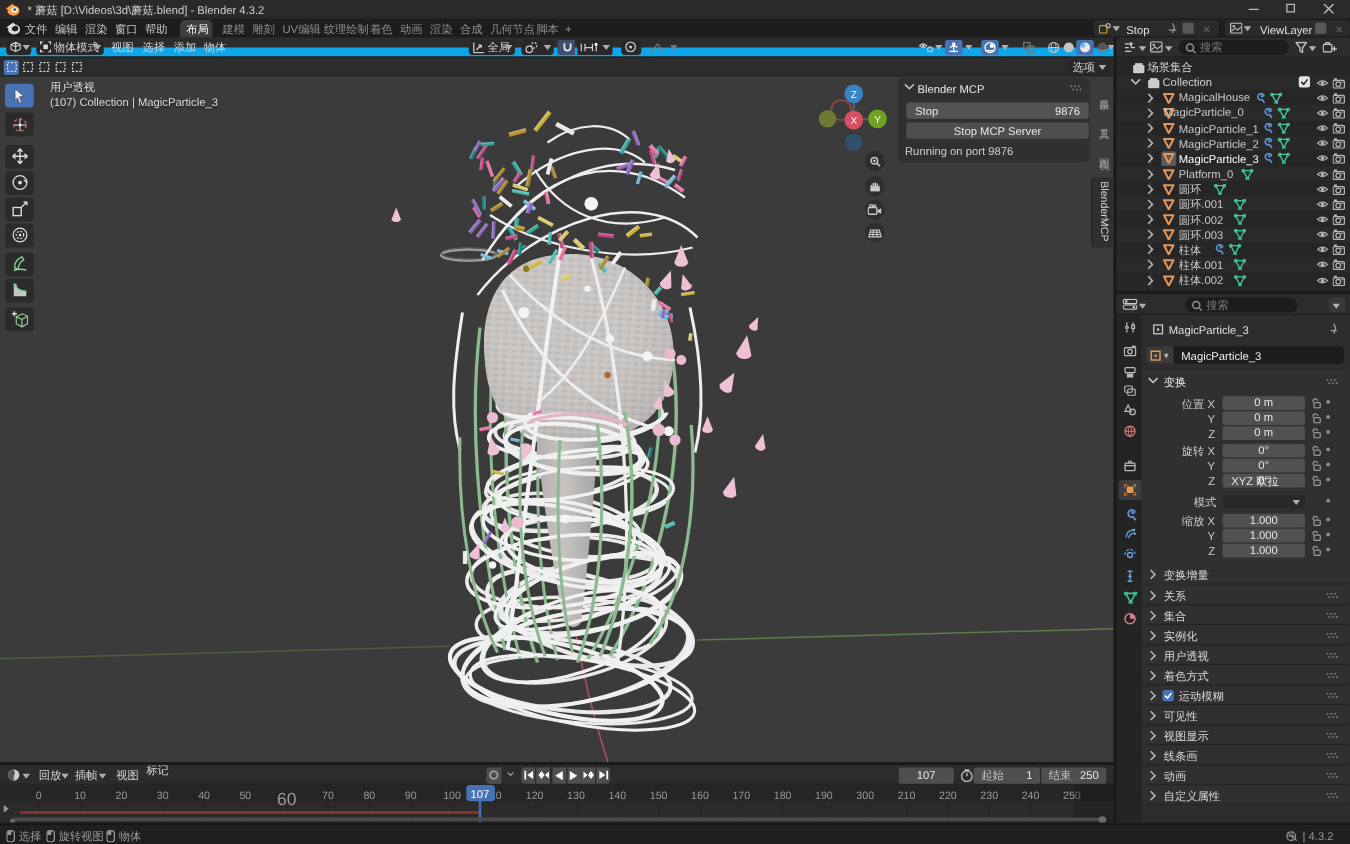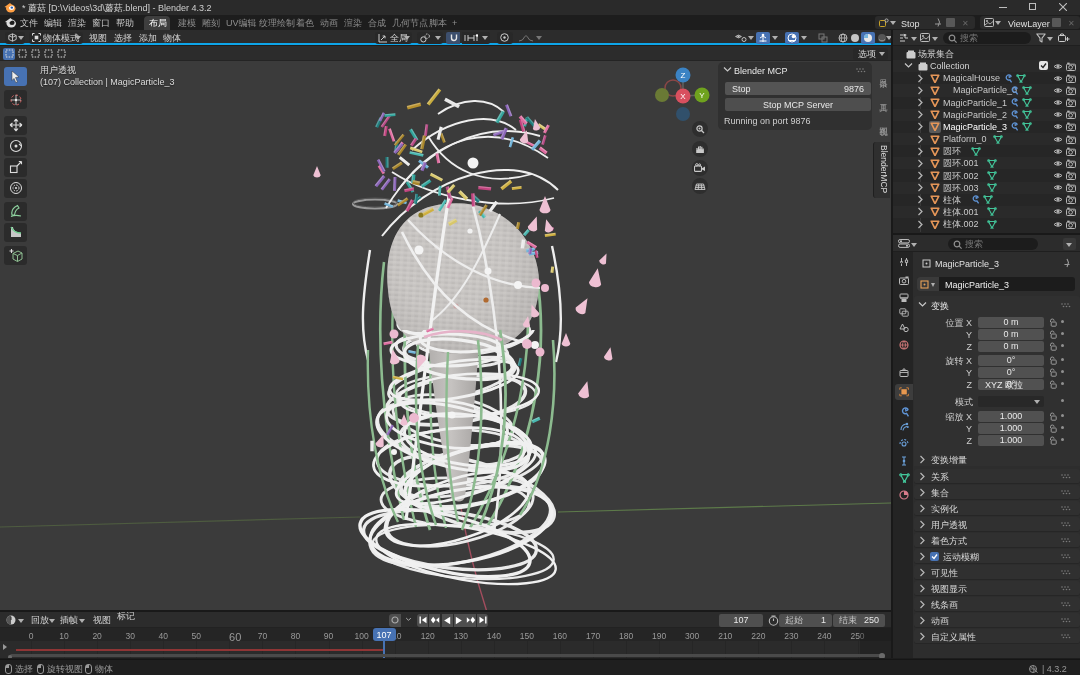--- a/index.html
+++ b/index.html
@@ -121,21 +121,21 @@
     <svg class="a" style="left:984px;top:3px" width="10" height="9">
       <rect x="0.5" y="0.5" width="9" height="8" rx="1" fill="none" stroke="#bbb" stroke-width="1"></rect>
       <circle cx="3" cy="3" r="1" fill="#bbb"></circle>
       <path d="M1 7 L4 4.5 L6 6 L9 3.5" stroke="#bbb" stroke-width="0.9" fill="none"></path>
     </svg>
     <span class="a cv" style="left:995px;top:6px"></span>
     <div class="a t" style="left:1008px;top:5px;color:#e0e0e0">ViewLayer</div>
     <div class="a" style="left:1052px;top:2.5px;width:9px;height:9px;background:#585858;border-radius:1px"></div>
     <div class="a" style="left:1068px;top:4px;color:#666;font-size:8px">✕</div>
   </div>
-<div class="a" style="left:0;top:30px;width:891px;height:15px;background:#2c2c2c;border-bottom:2px solid #0ea5e9">
+<div class="a" style="left:0;top:30px;width:891px;height:15px;background:#2c2c2c;border-bottom:7px solid #0ea5e9">
     <div class="a pill" style="left:5px;top:1.5px;width:20px;height:12px"></div>
     <svg class="a" style="left:8px;top:3px" width="9" height="9">
       <path d="M4.5 0.8 L8.2 2.6 L8.2 6.4 L4.5 8.2 L0.8 6.4 L0.8 2.6 Z M4.5 0.8 L4.5 4.4 M0.8 2.6 L4.5 4.4 L8.2 2.6 M4.5 4.4 L4.5 8.2" fill="none" stroke="#ccc" stroke-width="0.9" stroke-linejoin="round"></path>
     </svg>
     <span class="a cv" style="left:18px;top:6px"></span>
     <div class="a pill" style="left:29px;top:1.5px;width:54px;height:12px"></div>
     <svg class="a" style="left:32px;top:3px" width="9" height="9">
       <path d="M0.5 2.5 L0.5 0.5 L2.5 0.5 M6.5 0.5 L8.5 0.5 L8.5 2.5 M8.5 6.5 L8.5 8.5 L6.5 8.5 M2.5 8.5 L0.5 8.5 L0.5 6.5" stroke="#ddd" stroke-width="1" fill="none"></path>
       <rect x="2.7" y="2.7" width="3.6" height="3.6" fill="#ddd"></rect>
     </svg>
@@ -931,21 +931,21 @@
     <svg class="a" style="left:123px;top:43.8px" width="10" height="9">
       <use href="#meshd"></use>
     </svg>
     <div class="a" style="left:0;top:54.45px;width:187px;height:12.15px;background:#2a2a2a"></div>
     <svg class="a" style="left:24px;top:55.95px" width="7" height="9">
       <use href="#chevr"></use>
     </svg>
     <svg class="a" style="left:37px;top:55.95px" width="10" height="9">
       <use href="#meshtri"></use>
     </svg>
-    <div class="a t" style="left:60px;top:56.45px;color:#c9c9c9">MagicParticle_0</div>
+    <div class="a t" style="left:38px;top:56.45px;color:#c9c9c9">MagicParticle_0</div>
     <svg class="a" style="left:160px;top:55.95px" width="10" height="9">
       <use href="#eye"></use>
     </svg>
     <svg class="a" style="left:173px;top:55.95px" width="10" height="9">
       <use href="#cam"></use>
     </svg>
     <svg class="a" style="left:116px;top:55.95px" width="10" height="9">
       <use href="#wrench"></use>
     </svg>
     <svg class="a" style="left:129px;top:55.95px" width="10" height="9">
@@ -1464,21 +1464,21 @@
       <span style="color:#c5c5c5">结束</span>
       <span>250</span>
     </div>
     <div class="a" style="left:0;top:16px;width:891px;height:13px;background:#252525"></div>
     <div class="a" style="left:19.0px;top:19px;width:24px;text-align:center;color:#9a9a9a;font-size:8.5px">0</div>
     <div class="a" style="left:52.06px;top:19px;width:24px;text-align:center;color:#9a9a9a;font-size:8.5px">10</div>
     <div class="a" style="left:85.12px;top:19px;width:24px;text-align:center;color:#9a9a9a;font-size:8.5px">20</div>
     <div class="a" style="left:118.18px;top:19px;width:24px;text-align:center;color:#9a9a9a;font-size:8.5px">30</div>
     <div class="a" style="left:151.24px;top:19px;width:24px;text-align:center;color:#9a9a9a;font-size:8.5px">40</div>
     <div class="a" style="left:184.3px;top:19px;width:24px;text-align:center;color:#9a9a9a;font-size:8.5px">50</div>
-    <div class="a" style="left:217.36px;top:19px;width:24px;text-align:right;color:#9a9a9a;font-size:11px">60</div>
+    <div class="a" style="left:217.36px;top:19px;width:24px;text-align:center;color:#9a9a9a;font-size:14px">60</div>
     <div class="a" style="left:250.42000000000002px;top:19px;width:24px;text-align:center;color:#9a9a9a;font-size:8.5px">70</div>
     <div class="a" style="left:283.48px;top:19px;width:24px;text-align:center;color:#9a9a9a;font-size:8.5px">80</div>
     <div class="a" style="left:316.54px;top:19px;width:24px;text-align:center;color:#9a9a9a;font-size:8.5px">90</div>
     <div class="a" style="left:349.6px;top:19px;width:24px;text-align:center;color:#9a9a9a;font-size:8.5px">100</div>
     <div class="a" style="left:382.66px;top:19px;width:24px;text-align:center;color:#9a9a9a;font-size:8.5px">110</div>
     <div class="a" style="left:415.72px;top:19px;width:24px;text-align:center;color:#9a9a9a;font-size:8.5px">120</div>
     <div class="a" style="left:448.78000000000003px;top:19px;width:24px;text-align:center;color:#9a9a9a;font-size:8.5px">130</div>
     <div class="a" style="left:481.84000000000003px;top:19px;width:24px;text-align:center;color:#9a9a9a;font-size:8.5px">140</div>
     <div class="a" style="left:514.9000000000001px;top:19px;width:24px;text-align:center;color:#9a9a9a;font-size:8.5px">150</div>
     <div class="a" style="left:547.96px;top:19px;width:24px;text-align:center;color:#9a9a9a;font-size:8.5px">160</div>

